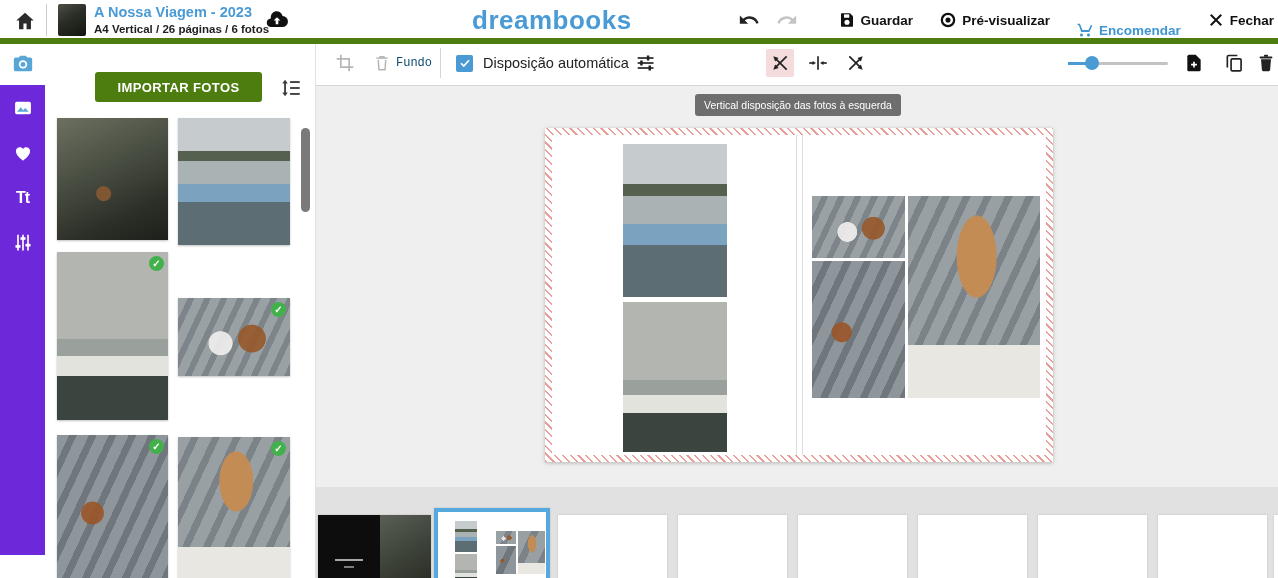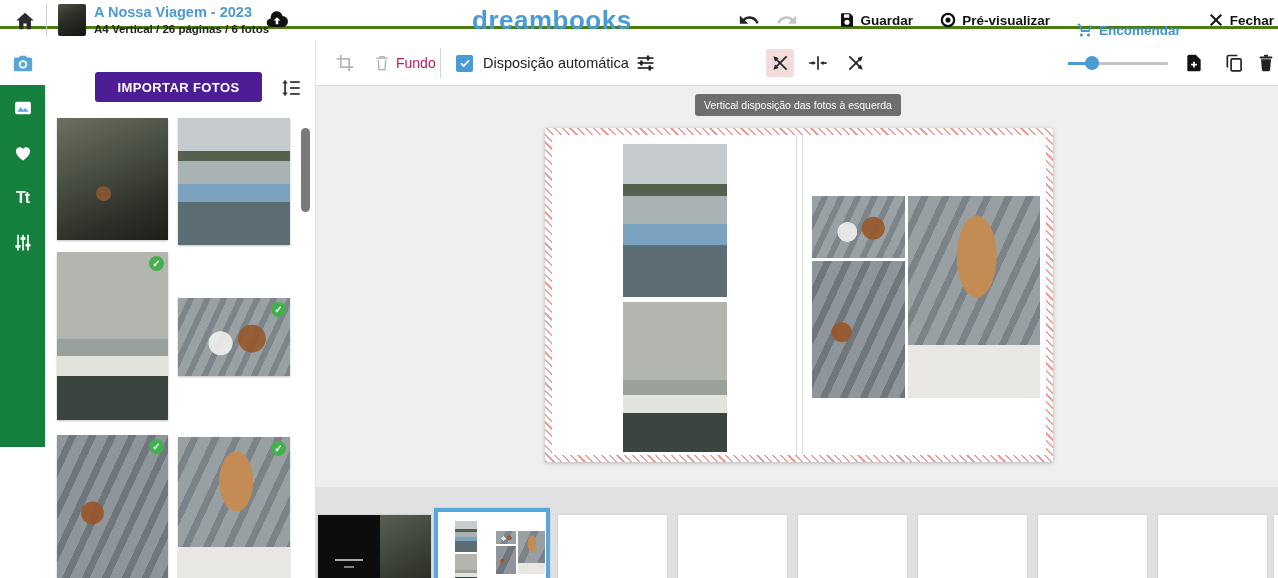--- a/index.html
+++ b/index.html
@@ -1,22 +1,22 @@
 <!DOCTYPE html>
 <html><head>
 <meta charset="utf-8">
 <style>
   * { margin:0; padding:0; box-sizing:border-box; }
   html,body { width:1278px; height:578px; overflow:hidden; background:#fff;
               font-family:"Liberation Sans", sans-serif; }
   .app { position:relative; width:1278px; height:578px; background:#fff; overflow:hidden; }
 
   
-  .topbar { position:absolute; left:0; top:0; width:1278px; height:29px; background:#fff;
-            border-bottom:3px solid #4d7c0f; z-index:30; }
+  .topbar { position:absolute; left:0; top:0; width:1278px; height:44px; background:#fff;
+            border-bottom:6px solid #4d7c0f; z-index:30; }
   .icon { display:inline-flex; align-items:center; justify-content:center; }
   .home-btn { position:absolute; left:12px; top:8px; width:26px; height:26px; color:#2b2b2b; cursor:pointer; }
   .topbar-divider { position:absolute; left:46px; top:4px; width:1px; height:32px; background:#ccc; }
   .book-thumb { position:absolute; left:58px; top:4px; width:28px; height:32px; border-radius:2px;
                 background:linear-gradient(150deg,#4b4f45 0%,#2a2d26 45%,#141510 100%); }
   .book-titles { position:absolute; left:94px; top:4px; line-height:1.15; }
   .book-title { color:#4a9bd5; font-size:14.5px; font-weight:bold; }
   .book-subtitle { color:#1f1f1f; font-size:11.5px; font-weight:bold; margin-top:2px; }
   .cloud-btn { position:absolute; left:262px; top:8px; width:30px; height:24px; color:#111; }
   .logo { position:absolute; left:472px; top:5px; font-size:26px; font-weight:bold; color:#4a9bd5;
@@ -26,29 +26,29 @@
                cursor:pointer; white-space:nowrap; }
   .tb-action.blue { color:#3f96d2;margin-top:20px; }
   .undo-redo { display:flex; align-items:center; gap:16px; margin-right:14px; }
   .i18 { width:18px; height:18px; } .i20 { width:20px; height:20px; } .i22 { width:22px; height:22px; }
   .i24 { width:24px; height:24px; }
 
   
   .rail { position:absolute; left:0; top:40px; width:45px; height:538px; background:#fff; z-index:20; }
   .rail-item { width:45px; height:45px; display:flex; align-items:center; justify-content:center; cursor:pointer; }
   .rail-item.active { background:#fff; color:#58a6d6; }
-  .rail-blue { position:absolute; left:0; top:45px; width:45px; height:362px; background:#15803d; }
+  .rail-blue { position:absolute; left:0; top:45px; width:45px; height:470px; background:#6d28d9; }
   .rail-blue .rail-item { color:#fff; }
   .tt-glyph { font-size:16px; font-weight:bold; color:#fff; letter-spacing:-1px; }
 
   
   .photos-panel { position:absolute; left:45px; top:40px; width:271px; height:538px; background:#fff;
                   border-right:1px solid #e2e2e2; overflow:hidden; z-index:10; }
   .limit-text { position:absolute; left:0; top:10px; width:100%; text-align:center; font-size:12px; color:#3a3a3a; }
-  .import-btn { position:absolute; left:50px; top:32px; width:167px; height:30px; background:#4c1d95; color:#fff;
+  .import-btn { position:absolute; left:50px; top:32px; width:167px; height:30px; background:#4d7c0f; color:#fff;
                 font-size:13px; font-weight:bold; border:none; border-radius:3px; display:flex; align-items:center;
                 justify-content:center; letter-spacing:0.4px; cursor:pointer; }
   .sort-btn { position:absolute; left:235px; top:37px; width:22px; height:22px; color:#3a3a3a; cursor:pointer; }
   .photo-tile { position:absolute; background:#ccc; box-shadow:0 1px 2px rgba(0,0,0,0.25); cursor:pointer; }
   .check-badge { position:absolute; right:4px; top:4px; width:15px; height:15px; border-radius:50%;
                  background:#43b14b; color:#fff; font-size:10px; line-height:15px; text-align:center; font-weight:bold; }
   .panel-scrollbar { position:absolute; left:256px; top:88px; width:9px; height:84px; background:#7a7a7a;
                      border-radius:5px; }
 
   
@@ -71,21 +71,21 @@
       radial-gradient(ellipse at 52% 30%, #c28c54 0 20%, transparent 21%),
       repeating-linear-gradient(115deg,#98a0a4 0 12px,#7b8388 12px 19px); }
   .ph-cover { background:linear-gradient(150deg,#5a5f55 0%,#3d4238 50%,#23261f 100%); }
 
   
   .canvas-toolbar { position:absolute; left:316px; top:40px; width:962px; height:46px; background:#fff;
                     border-bottom:1px solid #d5d5d5; z-index:20; }
   .ct-item { position:absolute; top:0; height:46px; display:flex; align-items:center; }
   .greyed { color:#b5b5b5; }
   .dark { color:#222; }
-  .fundo-label { font-size:14px; color:#be185d; margin-left:5px; }
+  .fundo-label { font-size:12px; color:#0c4a6e; margin-left:5px;font-family:Liberation Mono, monospace; }
   .ct-divider { position:absolute; left:124px; top:8px; width:1px; height:30px; background:#d5d5d5; }
   .checkbox { width:17px; height:17px; background:#4a9ad4; border-radius:2px; display:flex; align-items:center;
               justify-content:center; cursor:pointer; }
   .auto-label { font-size:14.5px; color:#222; margin-left:10px; }
   .icon-hl { background:#f3dcdb; border-radius:2px; padding:4px; }
   .slider { position:absolute; left:752px; top:0; height:46px; width:100px; display:flex; align-items:center; }
   .slider-track { position:relative; width:100px; height:3px; background:#c3c3c3; border-radius:2px; }
   .slider-fill { position:absolute; left:0; top:0; height:3px; width:24%; background:#4a9ad4; }
   .slider-knob { position:absolute; left:24%; top:50%; width:14px; height:14px; border-radius:50%;
                  background:#4a9ad4; transform:translate(-50%,-50%); cursor:pointer; }

